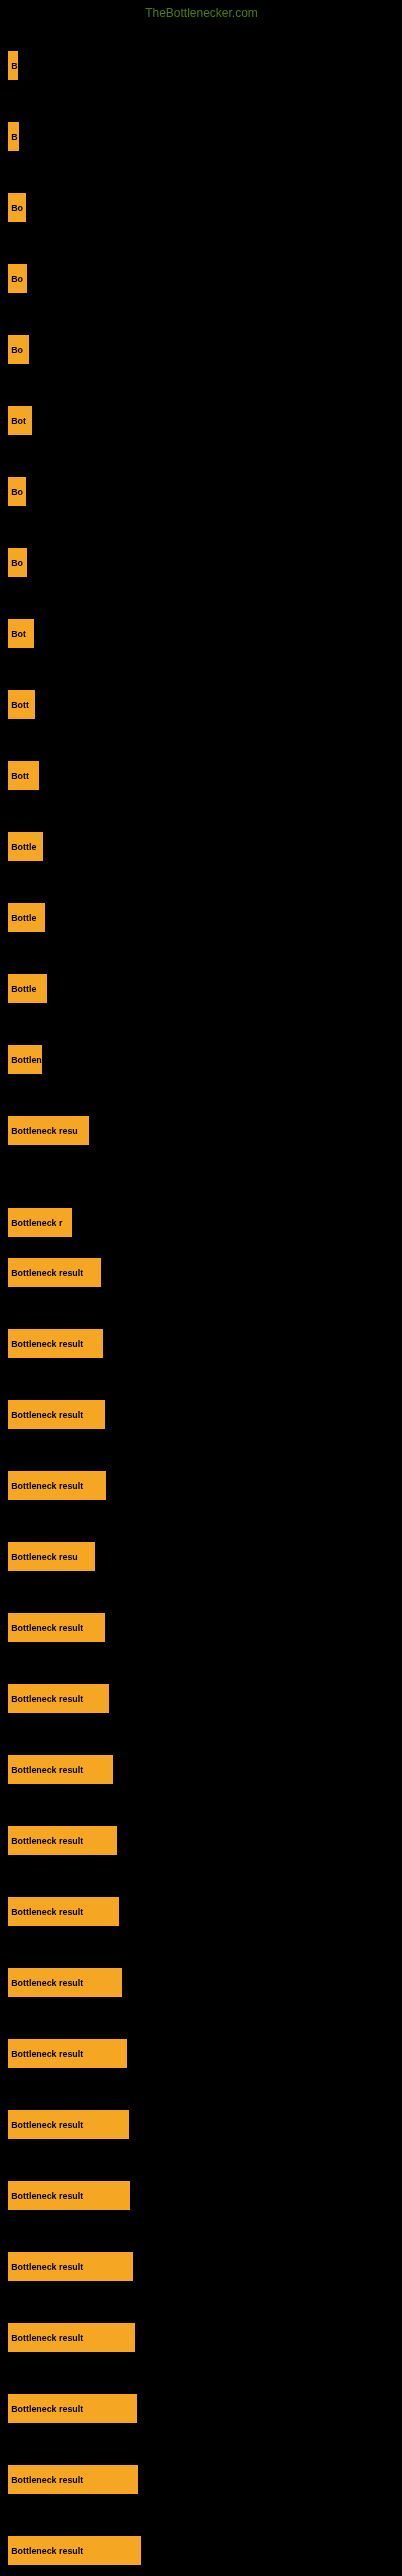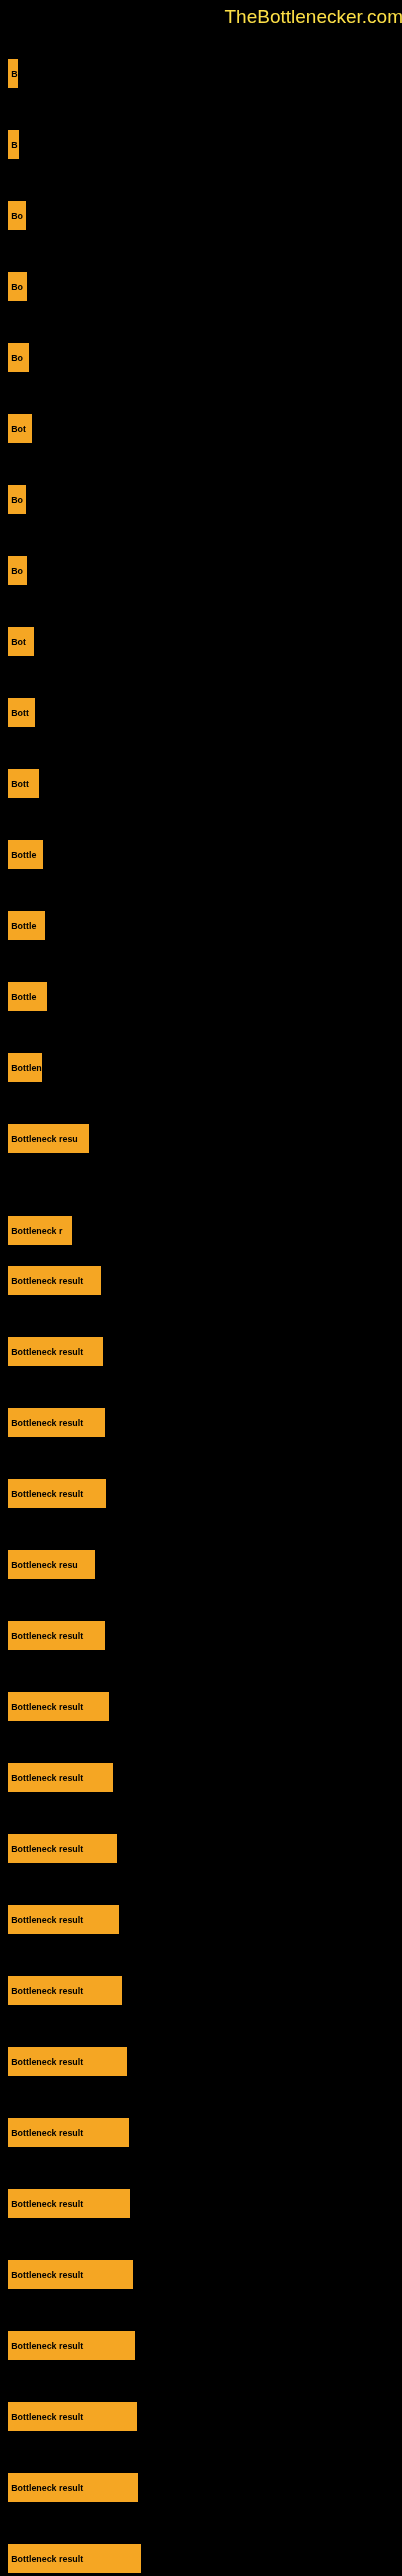--- a/index.html
+++ b/index.html
@@ -8,23 +8,23 @@
       box-sizing: border-box;
     }
     body {
       background-color: #000;
       width: 403px;
       min-height: 2576px;
       font-family: Arial, sans-serif;
       position: relative;
     }
     .site-title {
-      color: #fde047;
-      font-size: 19px;
-      text-align: right;
+      color: #4d7c0f;
+      font-size: 12px;
+      text-align: center;
       padding: 6.4px 0 9.7px 0;
     }
     .bars-container {
       padding: 0 8px;
     }
     .bar-row {
       display: flex;
       align-items: center;
       margin-bottom: 0px;
       height: 71px;

